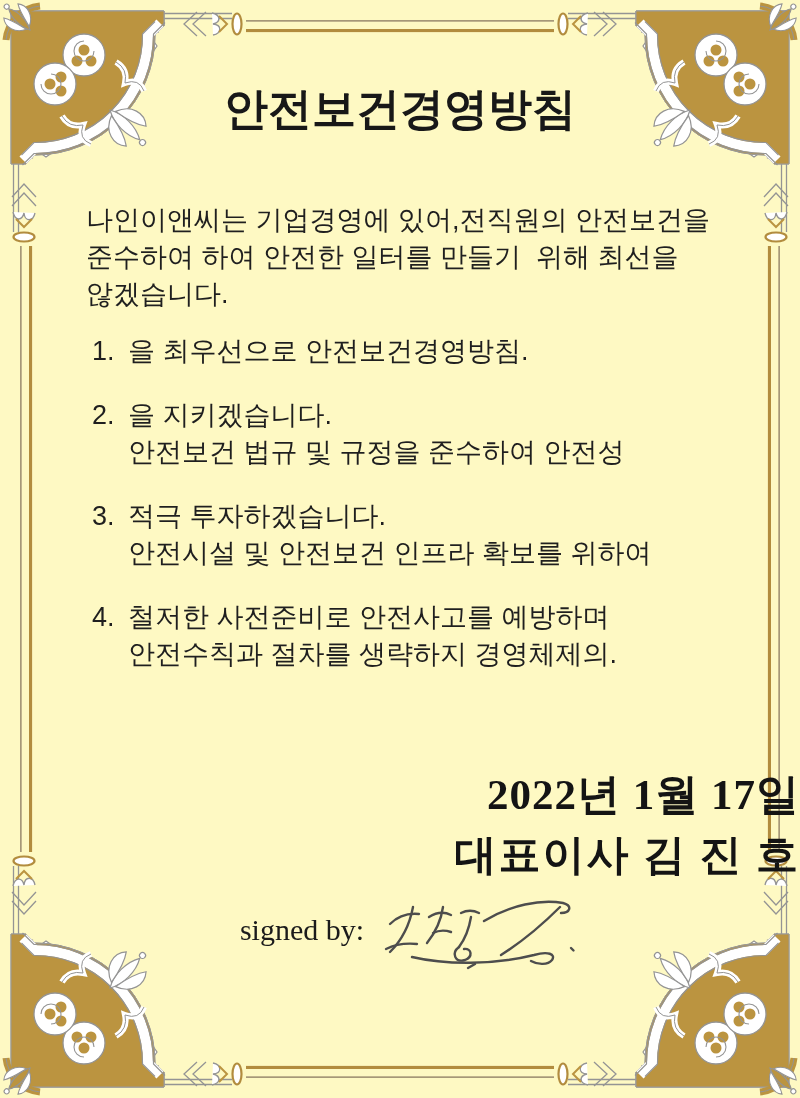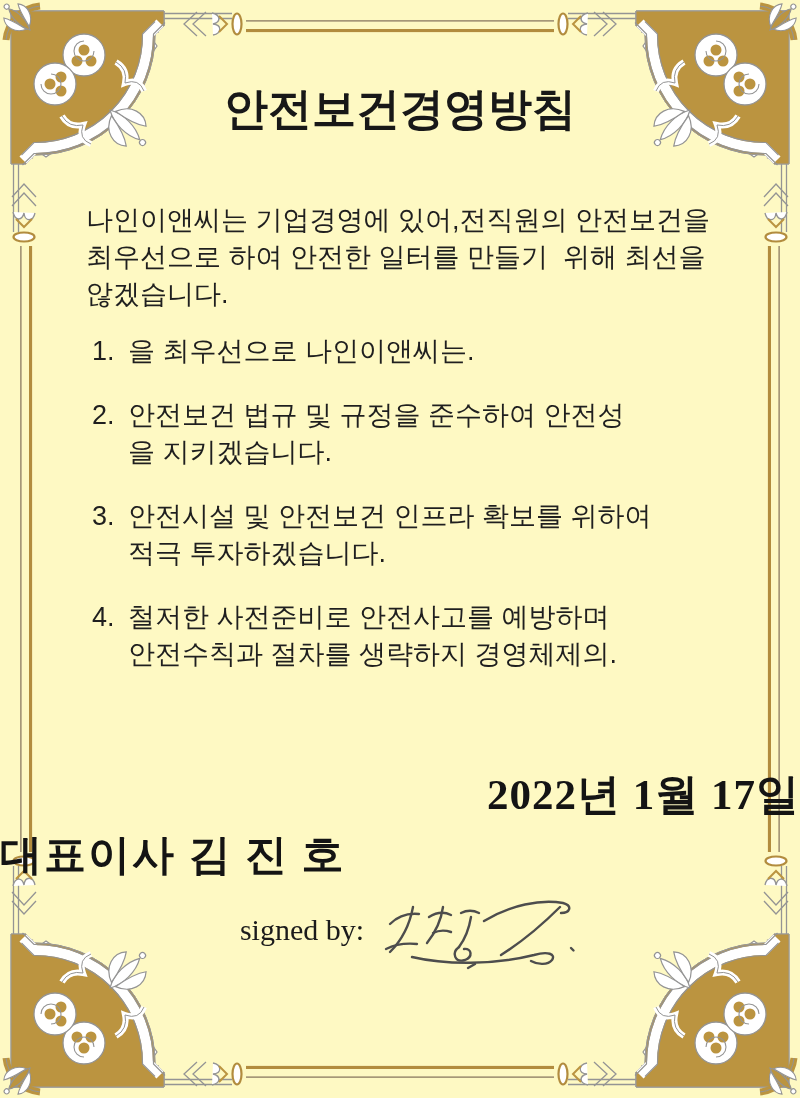--- a/index.html
+++ b/index.html
@@ -34,21 +34,21 @@
   .item .itext{flex:1;}
 
   .date-line{
     position:absolute;left:0;top:766px;width:100%;margin:0;
     text-align:right;
     font-family:"Liberation Serif","DejaVu Serif",serif;
     font-size:43px;font-weight:600;color:#141414;letter-spacing:1px;
   }
   .signer-line{
     position:absolute;left:0;top:827px;width:100%;margin:0;
-    text-align:left;
+    text-align:right;
     font-family:"Liberation Serif","DejaVu Serif",serif;
     font-size:42px;font-weight:600;color:#141414;letter-spacing:2px;
   }
   .signed-row{
     position:absolute;left:0;top:896px;width:100%;
     display:flex;justify-content:center;align-items:flex-start;gap:12px;
     transform:translateX(10px);
   }
   .signed-label{
     font-family:"Liberation Serif","DejaVu Serif",serif;
@@ -137,43 +137,43 @@
       <rect x="29" y="246" width="3.1" height="606" fill="#b28c3e"></rect>
       <rect x="778.3" y="246" width="1.7" height="606" fill="#a69878"></rect>
       <rect x="767.9" y="246" width="3.1" height="606" fill="#b28c3e"></rect>
     </g>
   </svg>
 
   <h1 class="doc-title">안전보건경영방침</h1>
 
   <p class="intro">
     <span class="line">나인이앤씨는 기업경영에 있어,전직원의 안전보건을</span>
-    <span class="line">최우선으로 하여 안전한 일터를 만들기  위해 최선을</span>
+    <span class="line">준수하여 하여 안전한 일터를 만들기  위해 최선을</span>
     <span class="line">않겠습니다.</span>
   </p>
 
   <ol class="items">
     <li class="item">
       <span class="num">1.</span>
       <span class="itext">
-        <span class="line">을 최우선으로 나인이앤씨는.</span>
+        <span class="line">을 최우선으로 안전보건경영방침.</span>
       </span>
     </li>
     <li class="item">
       <span class="num">2.</span>
       <span class="itext">
+        <span class="line">을 지키겠습니다.</span>
         <span class="line">안전보건 법규 및 규정을 준수하여 안전성</span>
-        <span class="line">을 지키겠습니다.</span>
       </span>
     </li>
     <li class="item">
       <span class="num">3.</span>
       <span class="itext">
+        <span class="line">적극 투자하겠습니다.</span>
         <span class="line">안전시설 및 안전보건 인프라 확보를 위하여</span>
-        <span class="line">적극 투자하겠습니다.</span>
       </span>
     </li>
     <li class="item">
       <span class="num">4.</span>
       <span class="itext">
         <span class="line">철저한 사전준비로 안전사고를 예방하며</span>
         <span class="line">안전수칙과 절차를 생략하지 경영체제의.</span>
       </span>
     </li>
   </ol>

